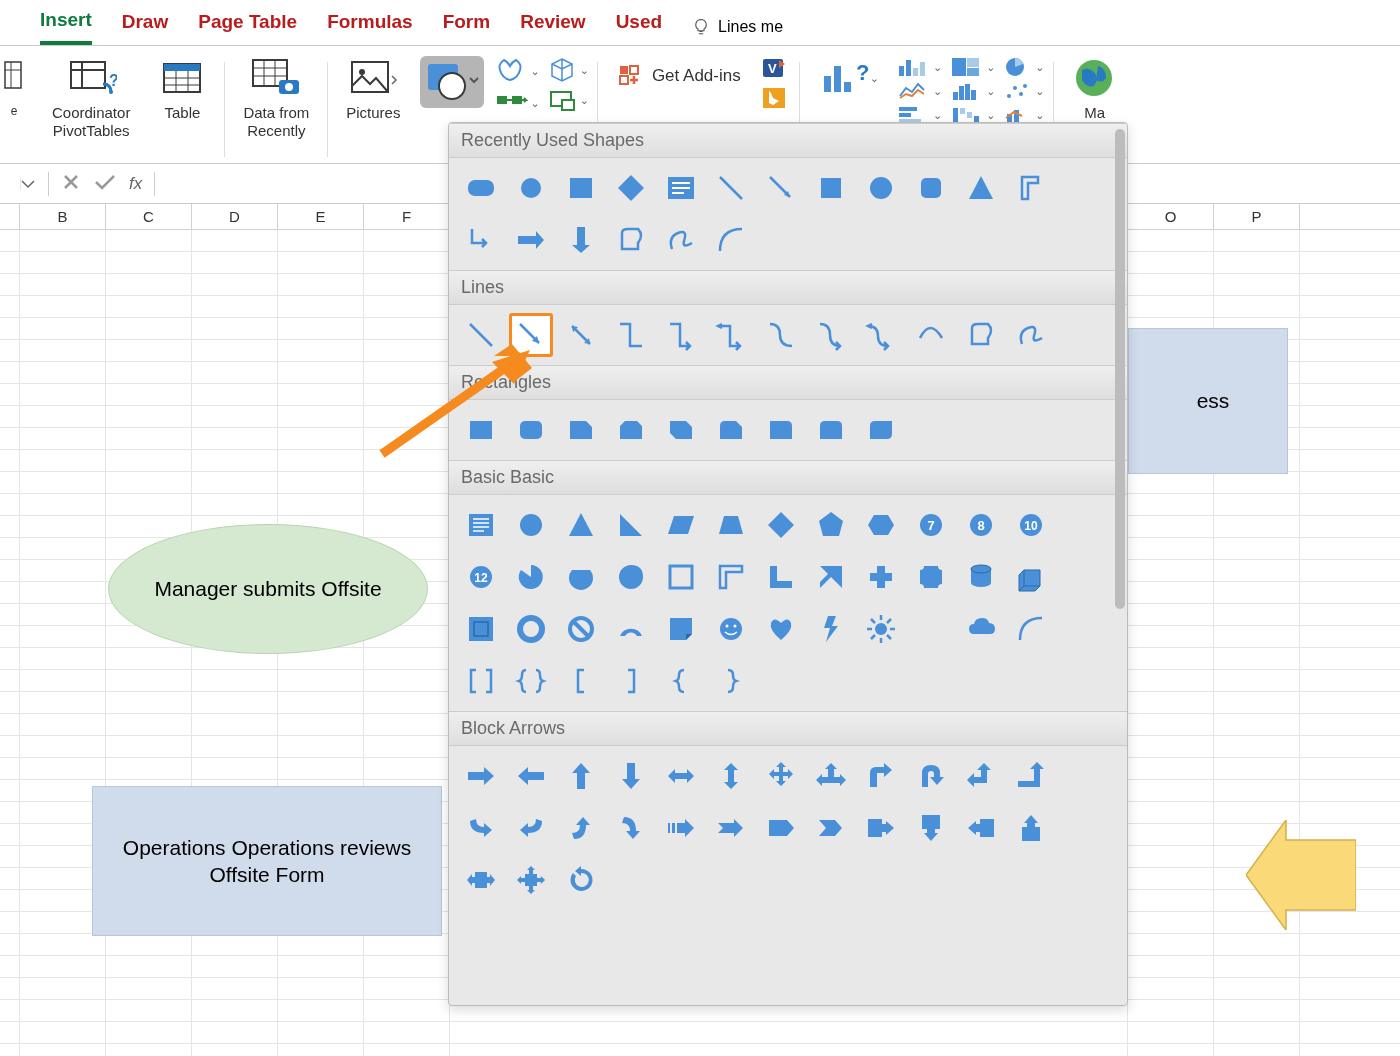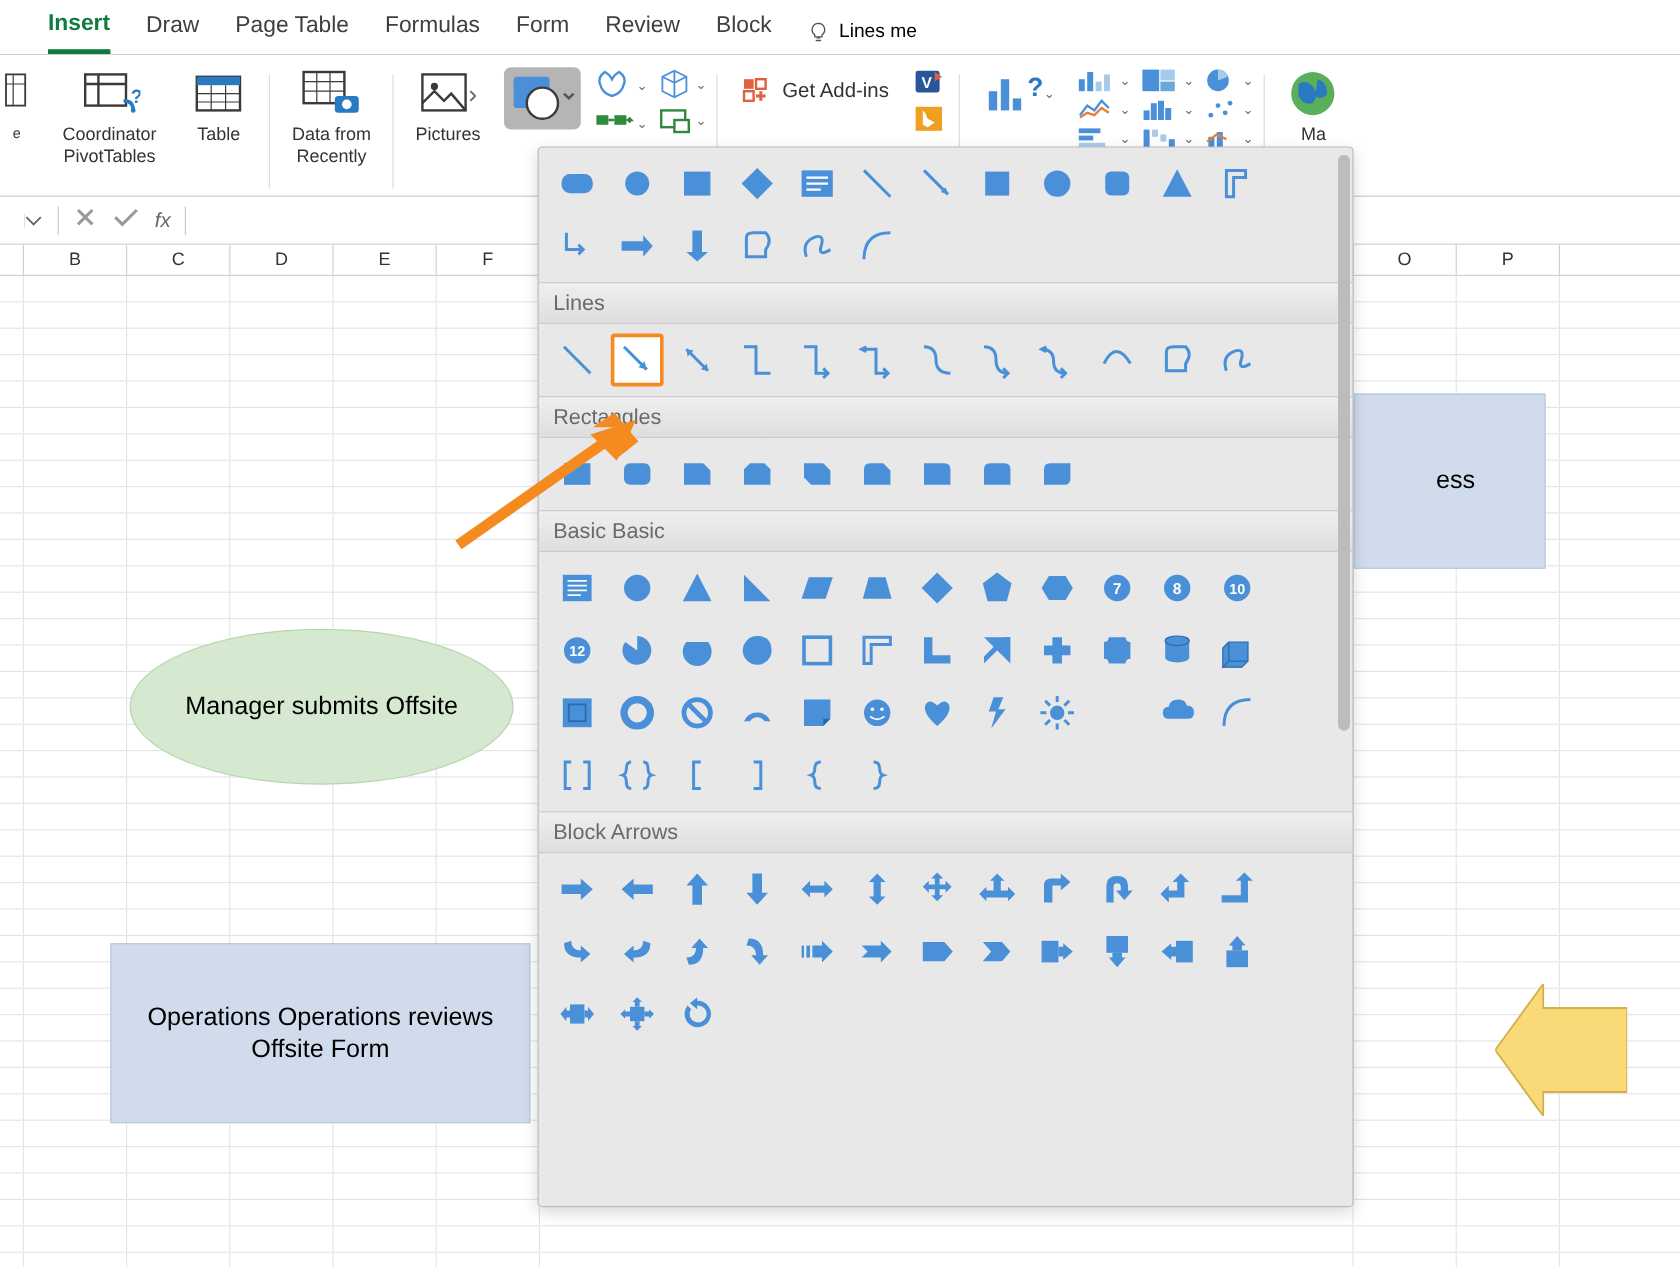--- a/index.html
+++ b/index.html
@@ -1,20 +1,20 @@
 <!DOCTYPE html>
 <html><head>
 <meta charset="utf-8">
 <style>
 * { margin: 0; padding: 0; box-sizing: border-box; font-family: -apple-system, 'Segoe UI', sans-serif; }
 body { background: #fff; width: 1400px; height: 1056px; overflow: hidden; position: relative; }
 
 
 .tabs { display: flex; gap: 30px; padding: 8px 40px 0; border-bottom: 1px solid #ccc; height: 46px; align-items: center; }
-.tab { font-size: 19px; color: #404040; cursor: pointer; padding-bottom: 10px; }
+.tab { font-size: 19px; color: #b91c1c; cursor: pointer; padding-bottom: 10px; font-weight: bold; }
 .tab.active { color: #0f7b3f; font-weight: 700; border-bottom: 4px solid #0f7b3f; }
 .tellme { display: flex; align-items: center; gap: 8px; }
 .bulb { width: 18px; height: 18px; }
 
 
 .ribbon { display: flex; padding: 10px 0 0 0; background: #fff; height: 118px; border-bottom: 1px solid #ccc; }
 .rgroup { display: flex; flex-direction: column; align-items: center; padding: 0 14px; }
 .ricon { display: flex; align-items: center; justify-content: center; margin-bottom: 4px; }
 .rlabel { font-size: 15px; color: #333; text-align: center; line-height: 1.2; }
 .rstack { display: flex; flex-direction: column; gap: 2px; }
@@ -58,21 +58,21 @@
 </head>
 <body>
 
 <div class="tabs">
   <span class="tab active">Insert</span>
   <span class="tab">Draw</span>
   <span class="tab">Page Table</span>
   <span class="tab">Formulas</span>
   <span class="tab">Form</span>
   <span class="tab">Review</span>
-  <span class="tab">Block</span>
+  <span class="tab">Used</span>
   <span class="tellme">
     <svg class="bulb" viewBox="0 0 24 24">
         <path fill="none" stroke="#555" stroke-width="1.5" d="M9 21h6M10 18h4M12 2a7 7 0 0 0-4 12.7V17h8v-2.3A7 7 0 0 0 12 2z"></path>
       </svg>
     <span>Lines me</span>
   </span>
 </div>
 
 <div class="ribbon">
   <div class="rgroup" style="padding-left:4px;">
@@ -781,20 +781,21 @@
 <div class="bluecut">
     <span style="padding-left:10px;">ess</span>
   </div>
 <svg class="yellowarrow" viewBox="0 0 110 110">
     <path d="M110 20 L110 90 L40 90 L40 110 L0 55 L40 0 L40 20 Z" fill="#f9d978" stroke="#d4b04a" stroke-width="1.5"></path>
   </svg>
 
 <div class="panel">
   <div class="scrollbar"></div>
 
+  <div class="section-hdr">Recently Used Shapes</div>
   <div class="shape-row">
     <div class="shp">
         <svg>
           <rect x="4" y="9" width="26" height="16" rx="7" fill="#4a90d9"></rect>
         </svg>
       </div>
     <div class="shp">
         <svg>
           <circle cx="17" cy="17" r="10" fill="#4a90d9"></circle>
         </svg>

